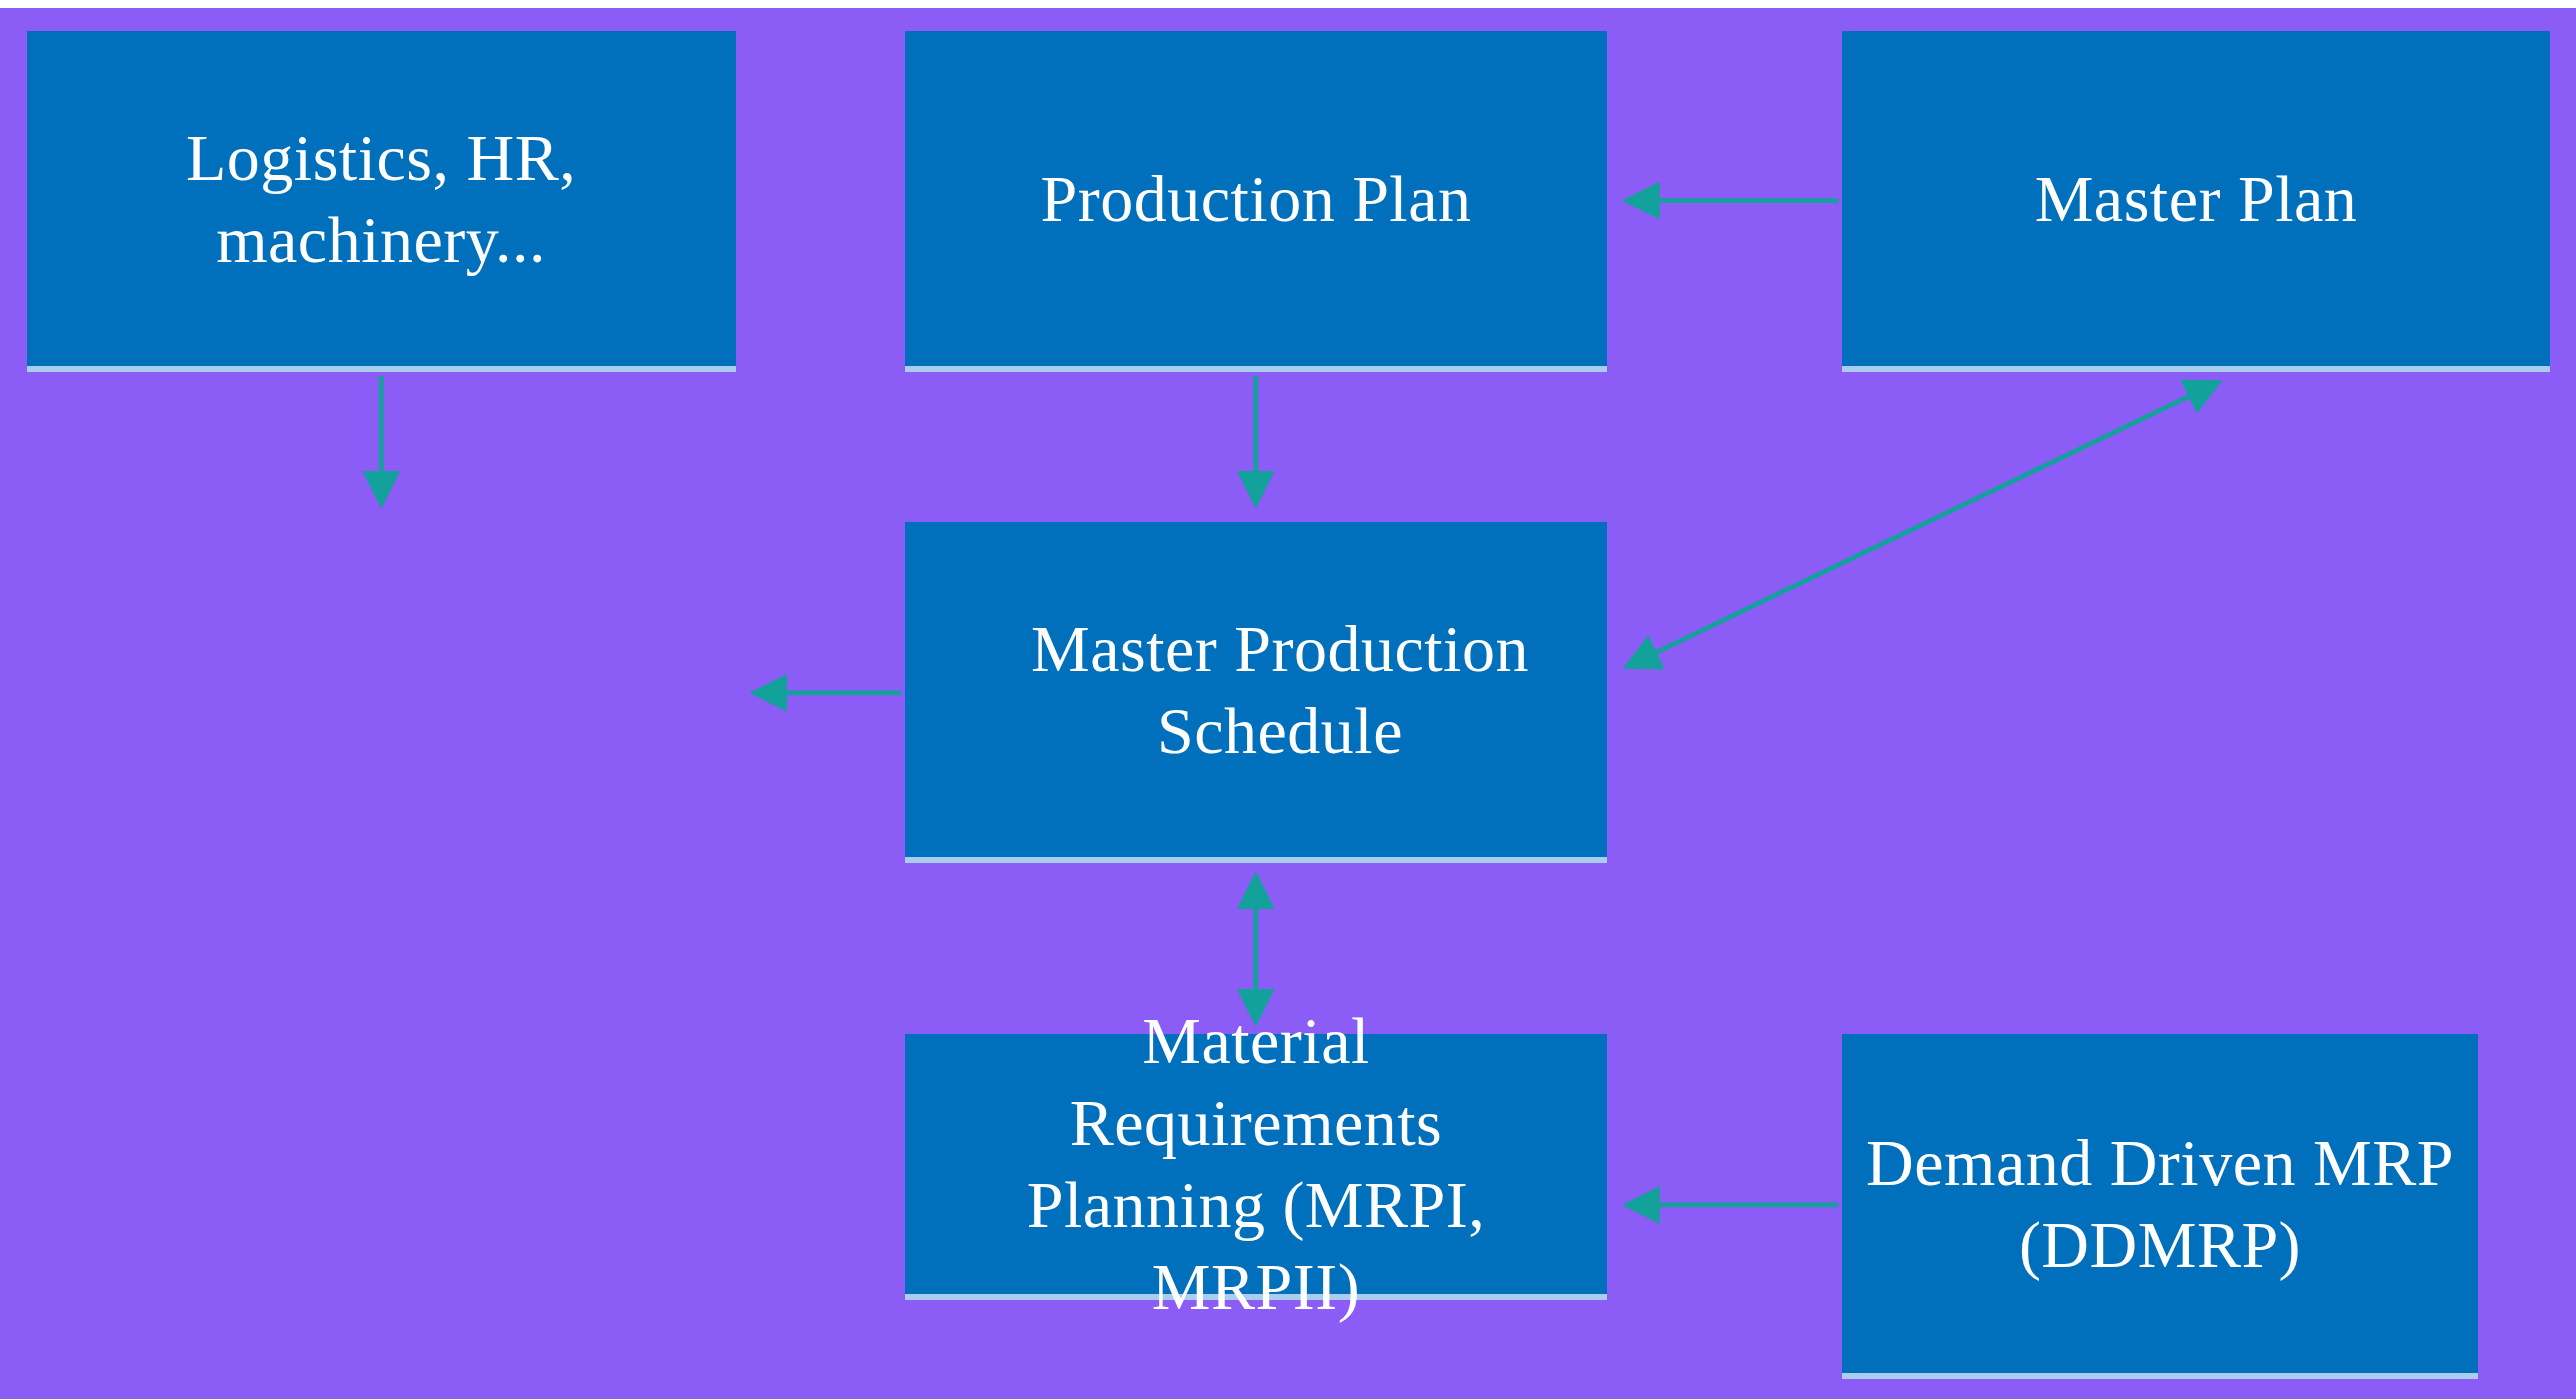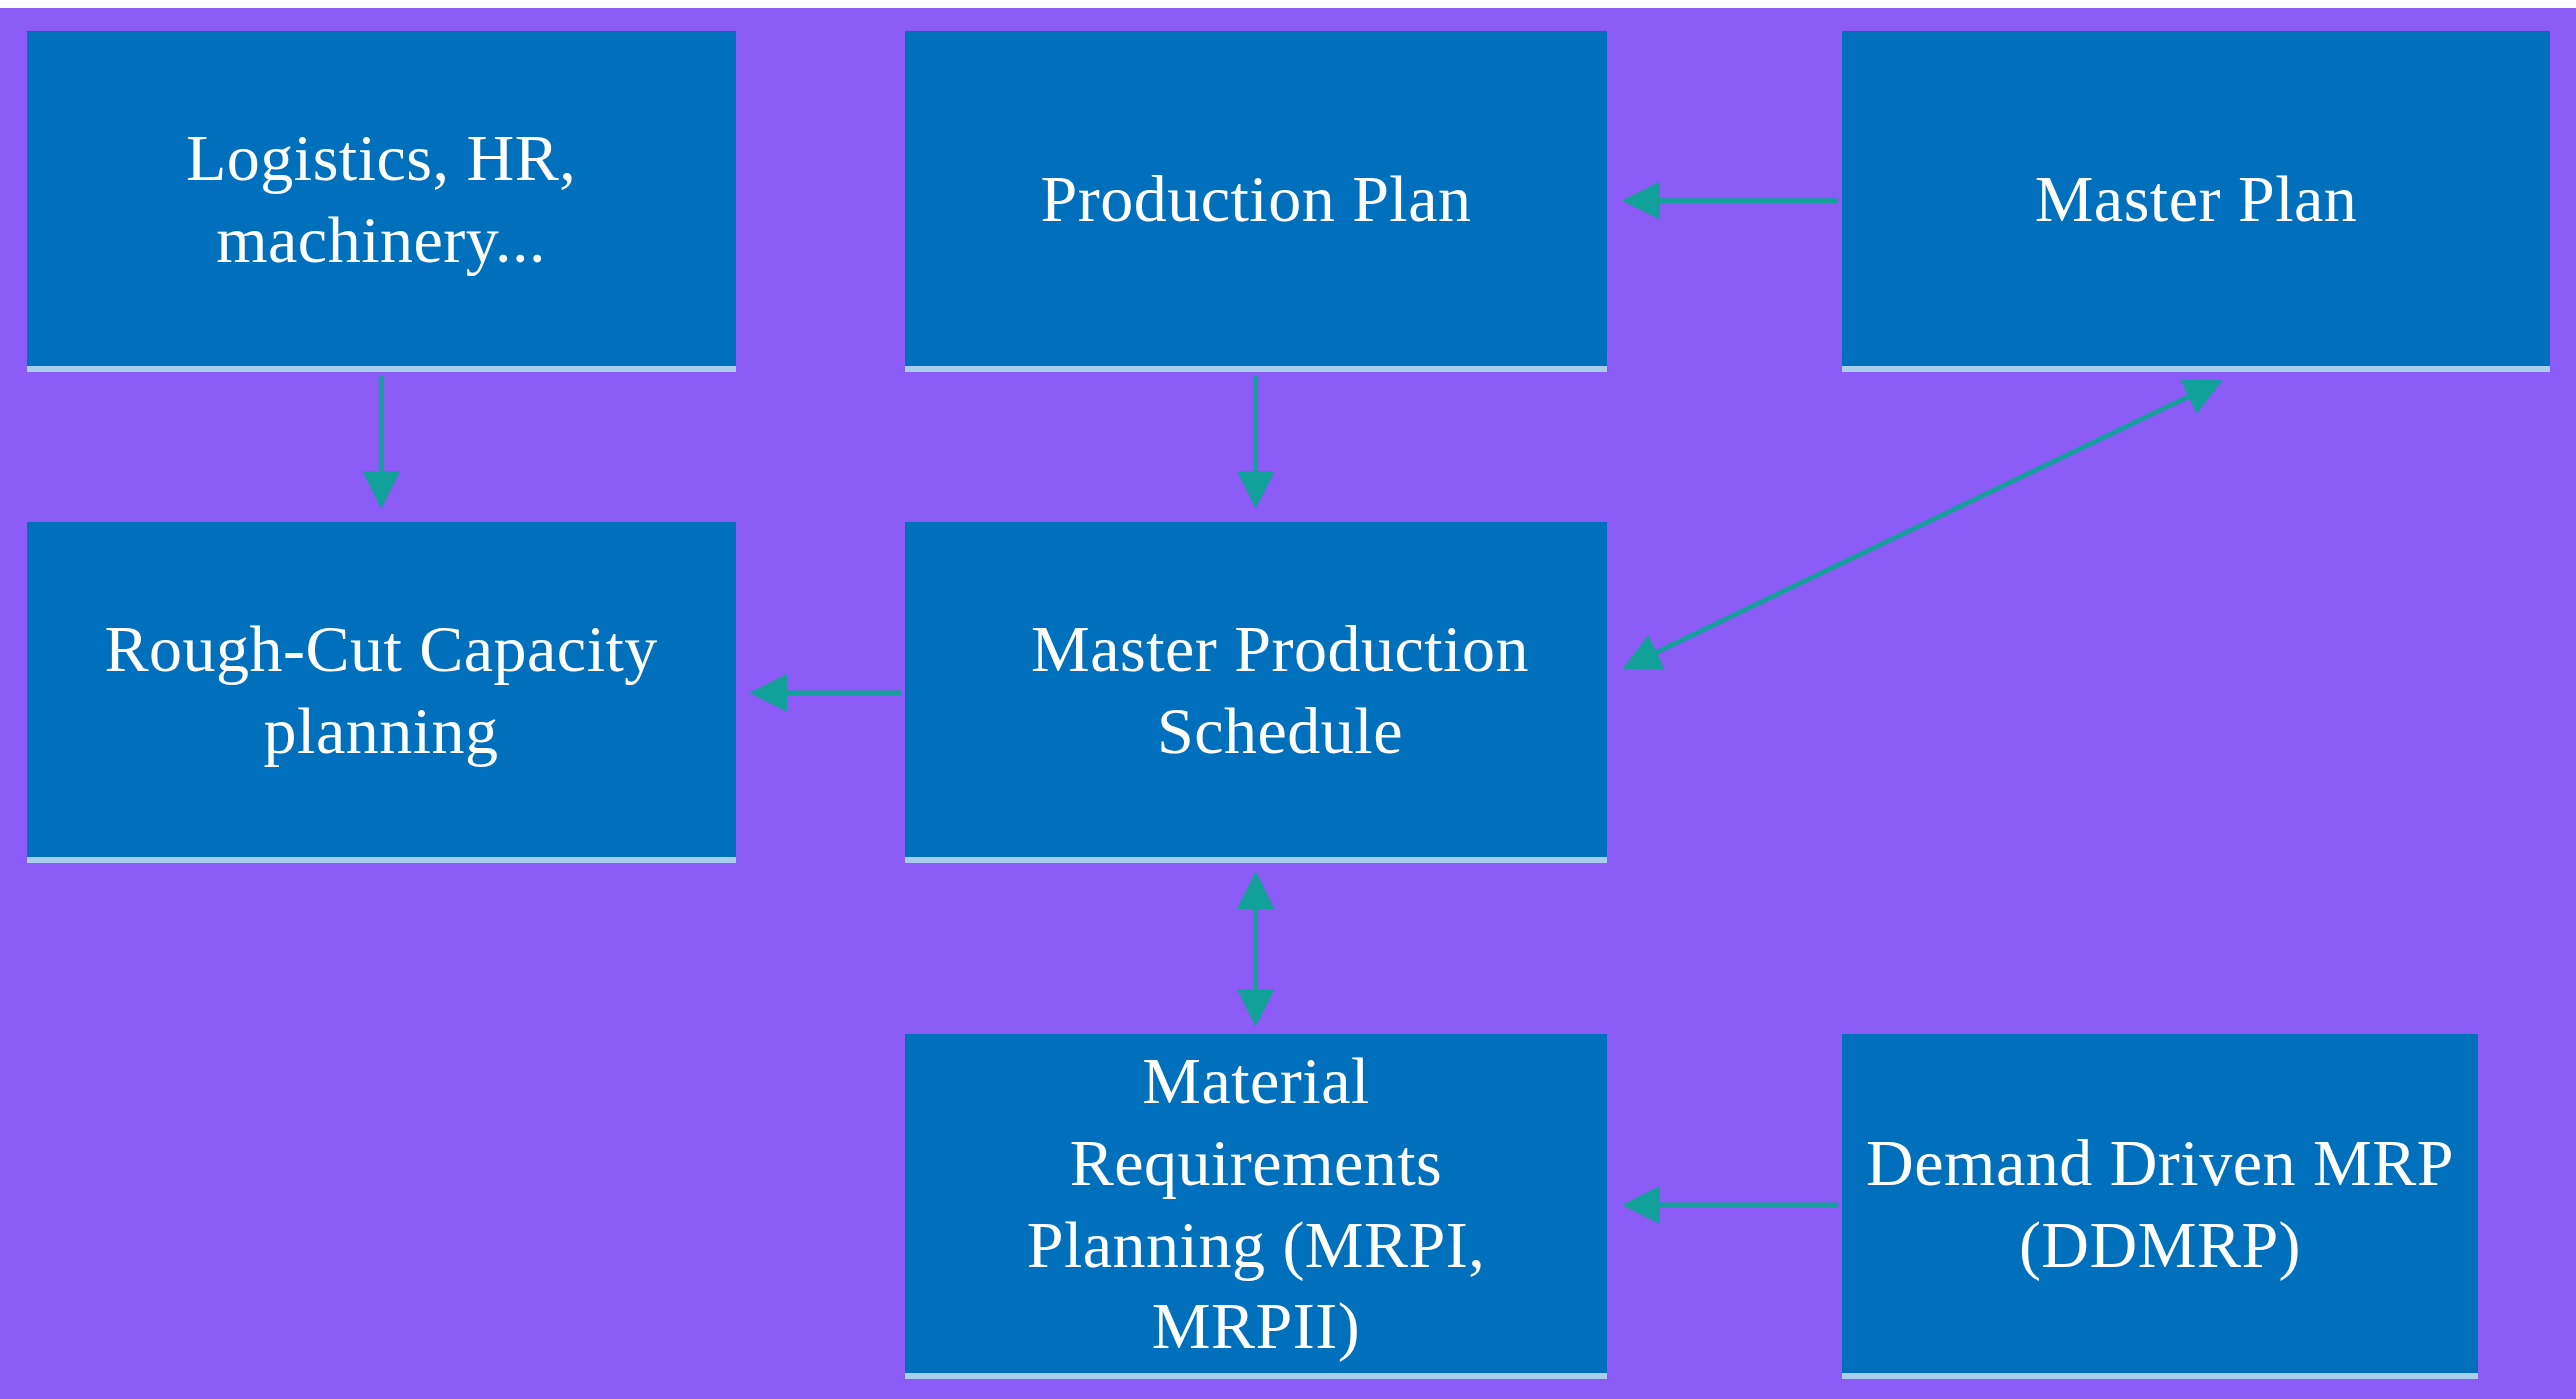--- a/index.html
+++ b/index.html
@@ -33,21 +33,21 @@
     white-space: pre-line;
     font-weight: 400;
     letter-spacing: 0.5px;
   }
   
   #node-logistics   { left: 26.6px;   top: 23px;   width: 709px; height: 341px; }
   #node-production  { left: 905px;  top: 23px;   width: 702px; height: 341px; text-align: right; }
   #node-demand      { left: 1842px; top: 23px;   width: 708px; height: 341px; }
   #node-roughcut    { left: 26.6px;   top: 514px;  width: 709px; height: 341px; }
   #node-mps         { left: 905px;  top: 514px;  width: 702px; height: 341px; padding-left: 48px; }
-  #node-mrp         { left: 905px;  top: 1026px; width: 702px; height: 345px; }
+  #node-mrp         { left: 905px;  top: 1026px; width: 702px; height: 266px; }
   #node-ddmrp       { left: 1842px; top: 1026px; width: 636px; height: 345px; }
 
   #arrow-layer {
     position: absolute;
     left: 0; top: 0;
     width: 2576px;
     height: 1400px;
     pointer-events: none;
   }
   #arrow-layer .edge {
@@ -67,24 +67,20 @@
   </div>
 
   <div class="node" id="node-production">
     <div class="label">Production Plan</div>
   </div>
 
   <div class="node" id="node-demand">
     <div class="label">Master Plan</div>
   </div>
 
-  <div class="node" id="node-roughcut">
-    <div class="label">Rough-Cut Capacity
-planning</div>
-  </div>
 
   <div class="node" id="node-mps">
     <div class="label">Master Production
 Schedule</div>
   </div>
 
   <div class="node" id="node-mrp">
     <div class="label">Material
 Requirements
 Planning (MRPI,

